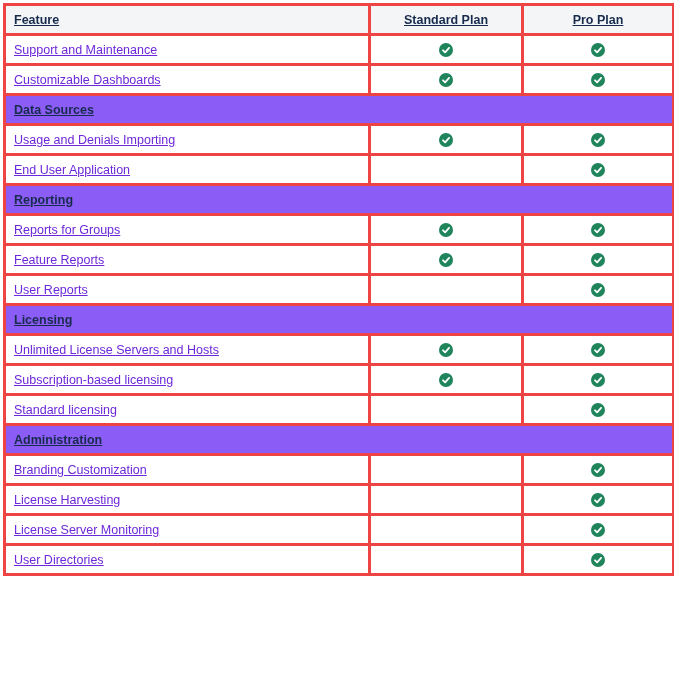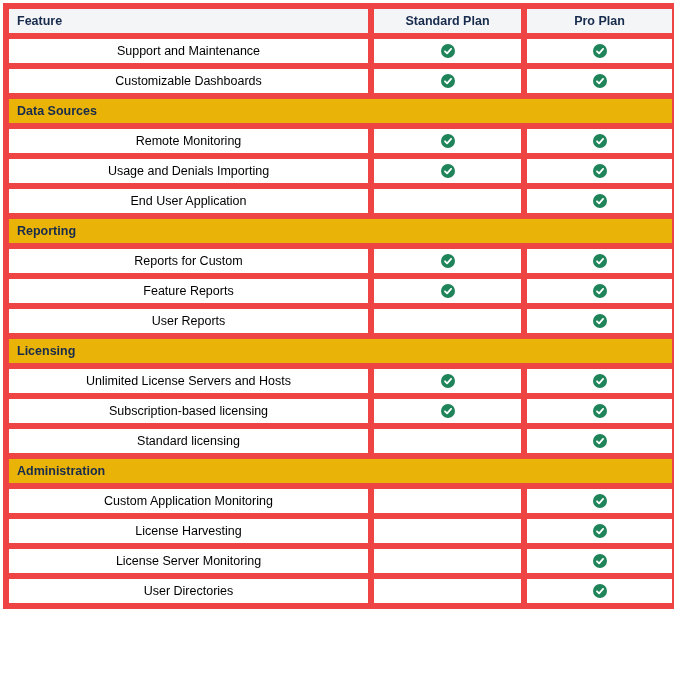--- a/index.html
+++ b/index.html
@@ -9,39 +9,40 @@
     width: 669px;
     border-collapse: collapse;
     table-layout: fixed;
     color: #172b4d;
     font-size: 12.5px;
   }
   table.cmp col.c1 { width: 365px; }
   table.cmp col.c2 { width: 153px; }
   table.cmp col.c3 { width: 151px; }
   table.cmp th, table.cmp td {
-    border: 6px solid #ef4444;
+    border: 3px solid #ef4444;
     height: 30px;
     padding: 0 8px;
     box-sizing: border-box;
     vertical-align: middle;
+    text-decoration: underline;
   }
   table.cmp thead th {
     background: #f4f5f7;
     font-weight: bold;
     font-size: 12.5px;
     height: 30px;
   }
   table.cmp thead th.feat { text-align: left; }
   table.cmp tr.section td {
     font-weight: bold;
-    background: #eab308;
+    background: #8b5cf6;
   }
   table.cmp td.chk { text-align: center; padding: 0; }
-  table.cmp td.name { color: #000000; text-align: center; }
+  table.cmp td.name { color: #6d28d9; }
   .check {
     display: inline-block;
     width: 14px; height: 14px;
     border-radius: 50%;
     background: #1f845a;
     position: relative;
     vertical-align: middle;
   }
   .check svg { position: absolute; left: 0; top: 0; }
 </style>
@@ -77,49 +78,40 @@
               <path d="M4 7.3 L6.1 9.3 L10.1 4.9" fill="none" stroke="#ffffff" stroke-width="1.8" stroke-linecap="round" stroke-linejoin="round"></path>
             </svg></span></td>
         <td class="chk"><span class="check" style="background: rgb(31, 132, 90);"><svg width="14" height="14" viewBox="0 0 14 14">
               <path d="M4 7.3 L6.1 9.3 L10.1 4.9" fill="none" stroke="#ffffff" stroke-width="1.8" stroke-linecap="round" stroke-linejoin="round"></path>
             </svg></span></td>
       </tr>
       <tr class="section">
         <td colspan="3">Data Sources</td>
       </tr>
       <tr>
-        <td class="name">Remote Monitoring</td>
-        <td class="chk"><span class="check" style="background: rgb(31, 132, 90);"><svg width="14" height="14" viewBox="0 0 14 14">
-              <path d="M4 7.3 L6.1 9.3 L10.1 4.9" fill="none" stroke="#ffffff" stroke-width="1.8" stroke-linecap="round" stroke-linejoin="round"></path>
-            </svg></span></td>
-        <td class="chk"><span class="check" style="background: rgb(31, 132, 90);"><svg width="14" height="14" viewBox="0 0 14 14">
-              <path d="M4 7.3 L6.1 9.3 L10.1 4.9" fill="none" stroke="#ffffff" stroke-width="1.8" stroke-linecap="round" stroke-linejoin="round"></path>
-            </svg></span></td>
-      </tr>
-      <tr>
         <td class="name">Usage and Denials Importing</td>
         <td class="chk"><span class="check" style="background: rgb(31, 132, 90);"><svg width="14" height="14" viewBox="0 0 14 14">
               <path d="M4 7.3 L6.1 9.3 L10.1 4.9" fill="none" stroke="#ffffff" stroke-width="1.8" stroke-linecap="round" stroke-linejoin="round"></path>
             </svg></span></td>
         <td class="chk"><span class="check" style="background: rgb(31, 132, 90);"><svg width="14" height="14" viewBox="0 0 14 14">
               <path d="M4 7.3 L6.1 9.3 L10.1 4.9" fill="none" stroke="#ffffff" stroke-width="1.8" stroke-linecap="round" stroke-linejoin="round"></path>
             </svg></span></td>
       </tr>
       <tr>
         <td class="name">End User Application</td>
         <td class="chk"></td>
         <td class="chk"><span class="check" style="background: rgb(31, 132, 90);"><svg width="14" height="14" viewBox="0 0 14 14">
               <path d="M4 7.3 L6.1 9.3 L10.1 4.9" fill="none" stroke="#ffffff" stroke-width="1.8" stroke-linecap="round" stroke-linejoin="round"></path>
             </svg></span></td>
       </tr>
       <tr class="section">
         <td colspan="3">Reporting</td>
       </tr>
       <tr>
-        <td class="name">Reports for Custom</td>
+        <td class="name">Reports for Groups</td>
         <td class="chk"><span class="check" style="background: rgb(31, 132, 90);"><svg width="14" height="14" viewBox="0 0 14 14">
               <path d="M4 7.3 L6.1 9.3 L10.1 4.9" fill="none" stroke="#ffffff" stroke-width="1.8" stroke-linecap="round" stroke-linejoin="round"></path>
             </svg></span></td>
         <td class="chk"><span class="check" style="background: rgb(31, 132, 90);"><svg width="14" height="14" viewBox="0 0 14 14">
               <path d="M4 7.3 L6.1 9.3 L10.1 4.9" fill="none" stroke="#ffffff" stroke-width="1.8" stroke-linecap="round" stroke-linejoin="round"></path>
             </svg></span></td>
       </tr>
       <tr>
         <td class="name">Feature Reports</td>
         <td class="chk"><span class="check" style="background: rgb(31, 132, 90);"><svg width="14" height="14" viewBox="0 0 14 14">
@@ -161,21 +153,21 @@
         <td class="name">Standard licensing</td>
         <td class="chk"></td>
         <td class="chk"><span class="check" style="background: rgb(31, 132, 90);"><svg width="14" height="14" viewBox="0 0 14 14">
               <path d="M4 7.3 L6.1 9.3 L10.1 4.9" fill="none" stroke="#ffffff" stroke-width="1.8" stroke-linecap="round" stroke-linejoin="round"></path>
             </svg></span></td>
       </tr>
       <tr class="section">
         <td colspan="3">Administration</td>
       </tr>
       <tr>
-        <td class="name">Custom Application Monitoring</td>
+        <td class="name">Branding Customization</td>
         <td class="chk"></td>
         <td class="chk"><span class="check" style="background: rgb(31, 132, 90);"><svg width="14" height="14" viewBox="0 0 14 14">
               <path d="M4 7.3 L6.1 9.3 L10.1 4.9" fill="none" stroke="#ffffff" stroke-width="1.8" stroke-linecap="round" stroke-linejoin="round"></path>
             </svg></span></td>
       </tr>
       <tr>
         <td class="name">License Harvesting</td>
         <td class="chk"></td>
         <td class="chk"><span class="check" style="background: rgb(31, 132, 90);"><svg width="14" height="14" viewBox="0 0 14 14">
               <path d="M4 7.3 L6.1 9.3 L10.1 4.9" fill="none" stroke="#ffffff" stroke-width="1.8" stroke-linecap="round" stroke-linejoin="round"></path>

